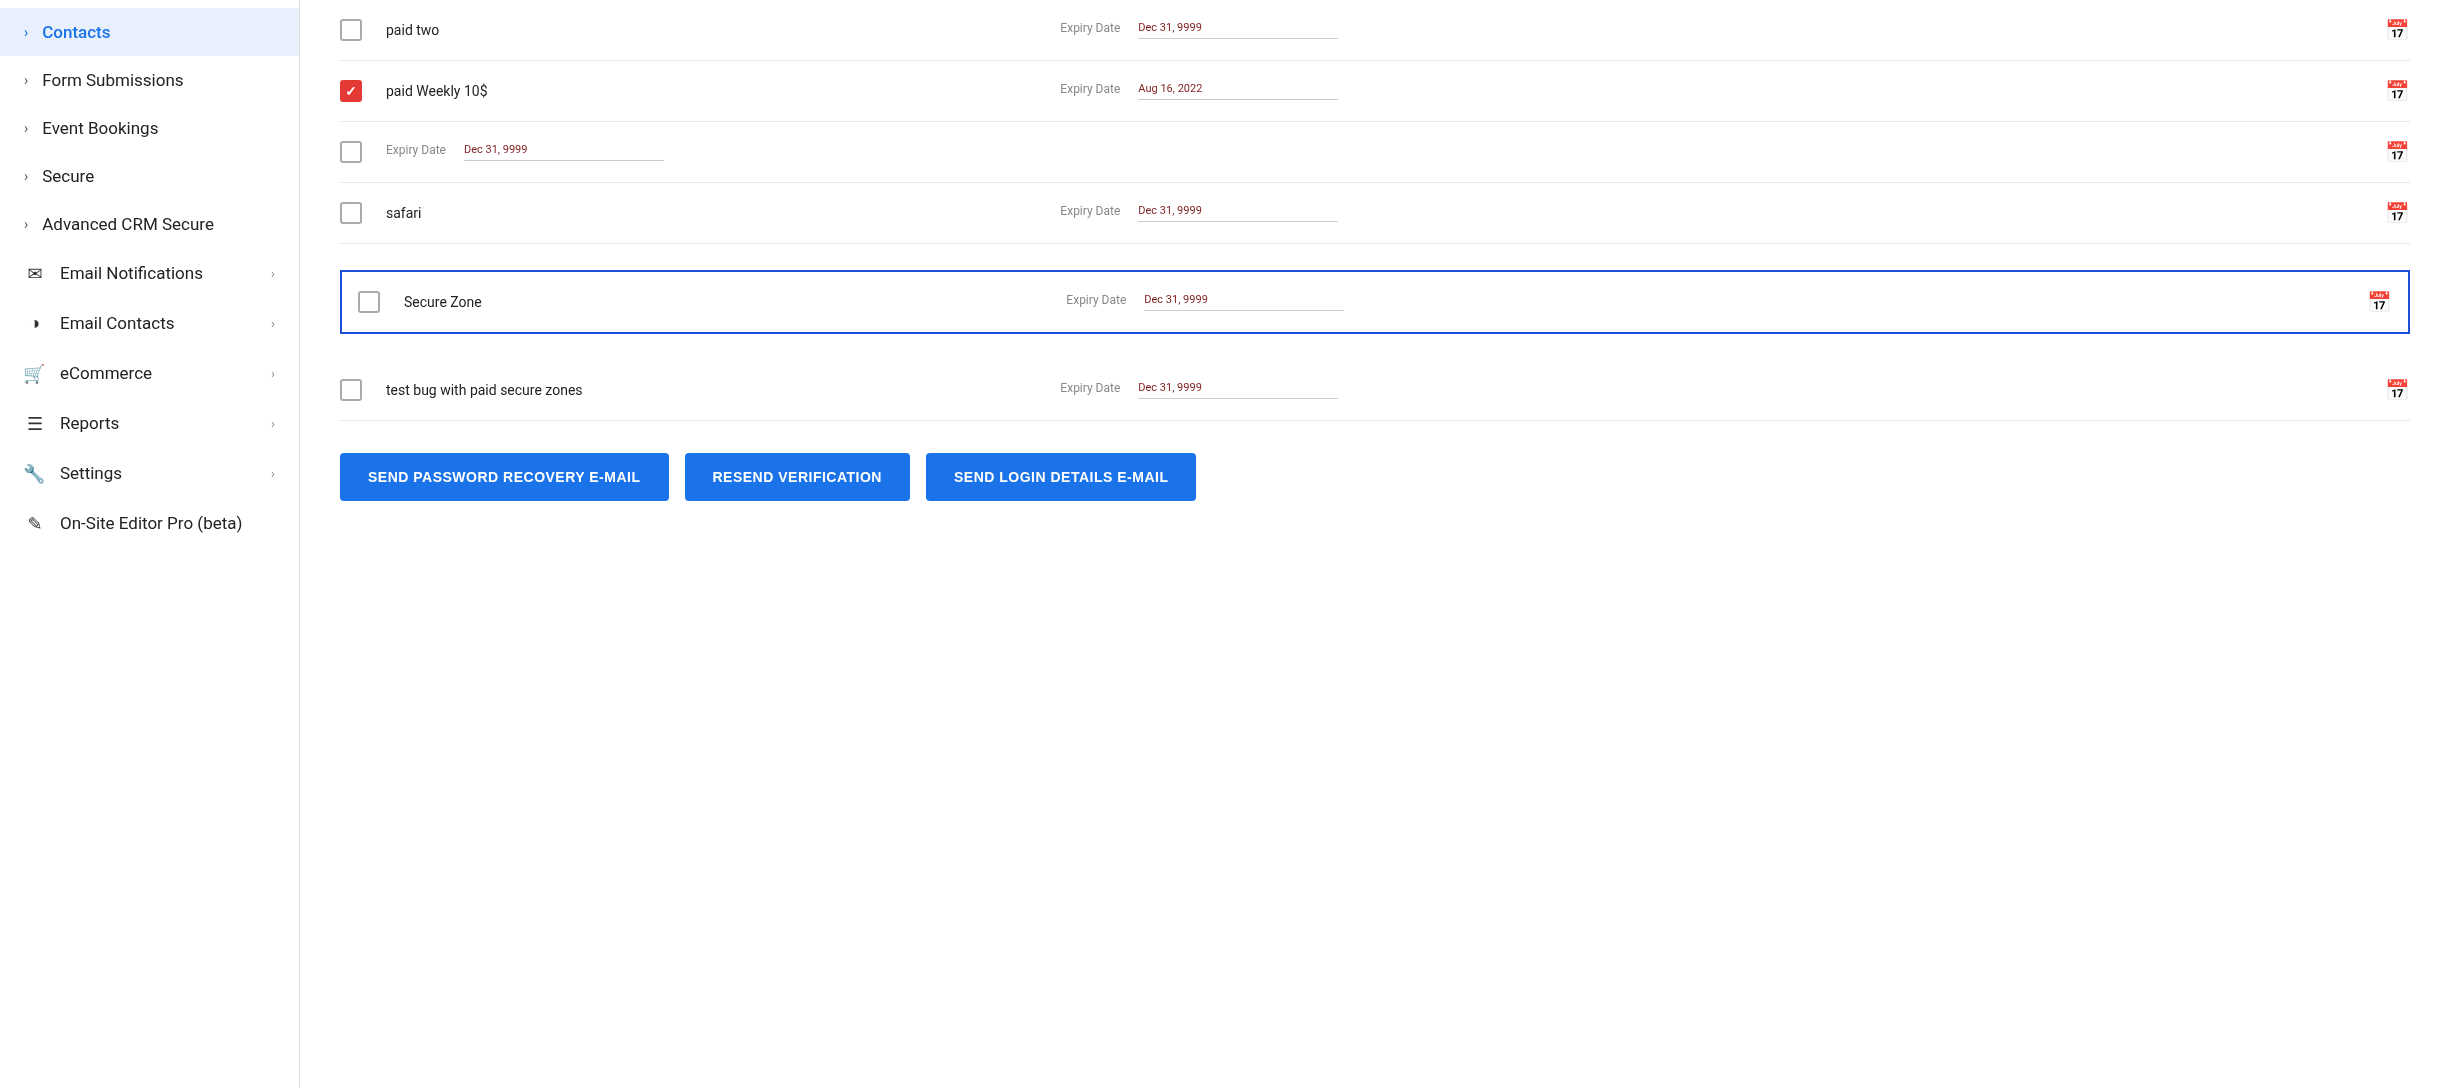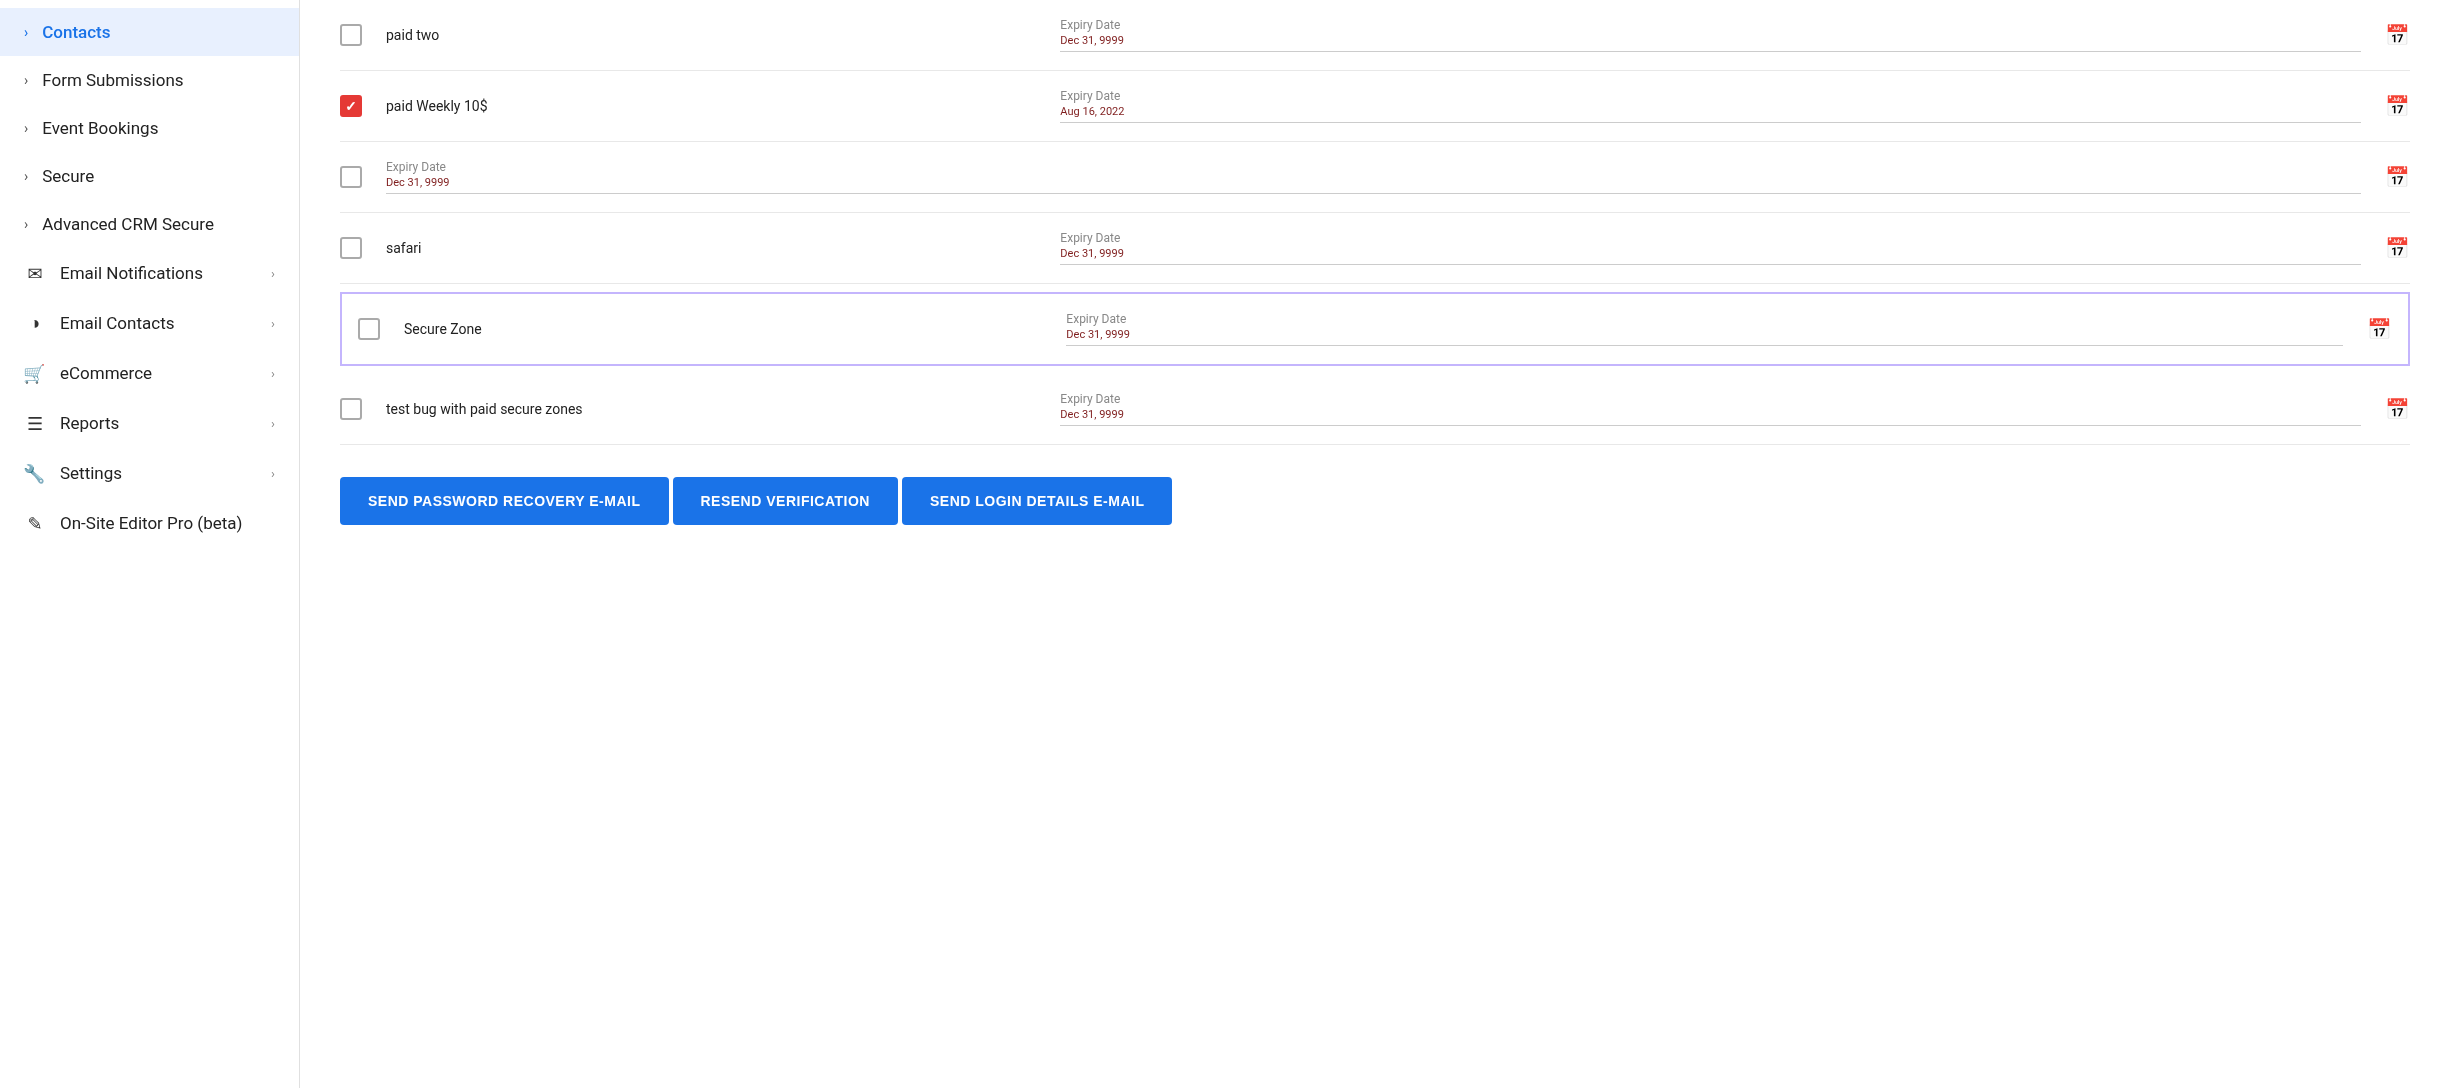--- a/index.html
+++ b/index.html
@@ -62,23 +62,23 @@
     
     .zone-row {
       display: flex;
       align-items: center;
       padding: 18px 0;
       border-bottom: 1px solid #e8e8e8;
       position: relative;
       gap: 24px;
     }
     .zone-row.highlighted {
-      border: 2px solid #c4b5fd;
+      border: 2px solid #1d4ed8;
       border-radius: 0;
-      margin: 8px 0;
+      margin: 26px 0;
       padding: 18px 16px;
     }
 
     .zone-checkbox {
       width: 22px;
       height: 22px;
       border: 2px solid #aaa;
       border-radius: 3px;
       display: flex;
       align-items: center;
@@ -101,22 +101,22 @@
     .zone-name {
       font-size: 14px;
       color: #222;
       flex: 1;
       min-width: 200px;
     }
 
     .zone-date-section {
       flex: 2;
       display: flex;
-      flex-direction: column;
-      gap: 2px;
+      flex-direction: row;
+      gap: 18px;
     }
     .expiry-label {
       font-size: 12px;
       color: #888;
     }
     .expiry-value {
       font-size: 11px;
       color: #7f1d1d;
       border-bottom: 1px solid #ccc;
       padding-bottom: 4px;
@@ -126,21 +126,21 @@
     .calendar-icon {
       color: #aaa;
       font-size: 20px;
       cursor: pointer;
       margin-left: auto;
     }
 
     
     .buttons-row {
       display: flex;
-      gap: 4px;
+      gap: 16px;
       margin-top: 32px;
       flex-wrap: wrap;
     }
     .action-btn {
       background: #1a73e8;
       color: #fff;
       border: none;
       border-radius: 4px;
       padding: 16px 28px;
       font-size: 14px;

